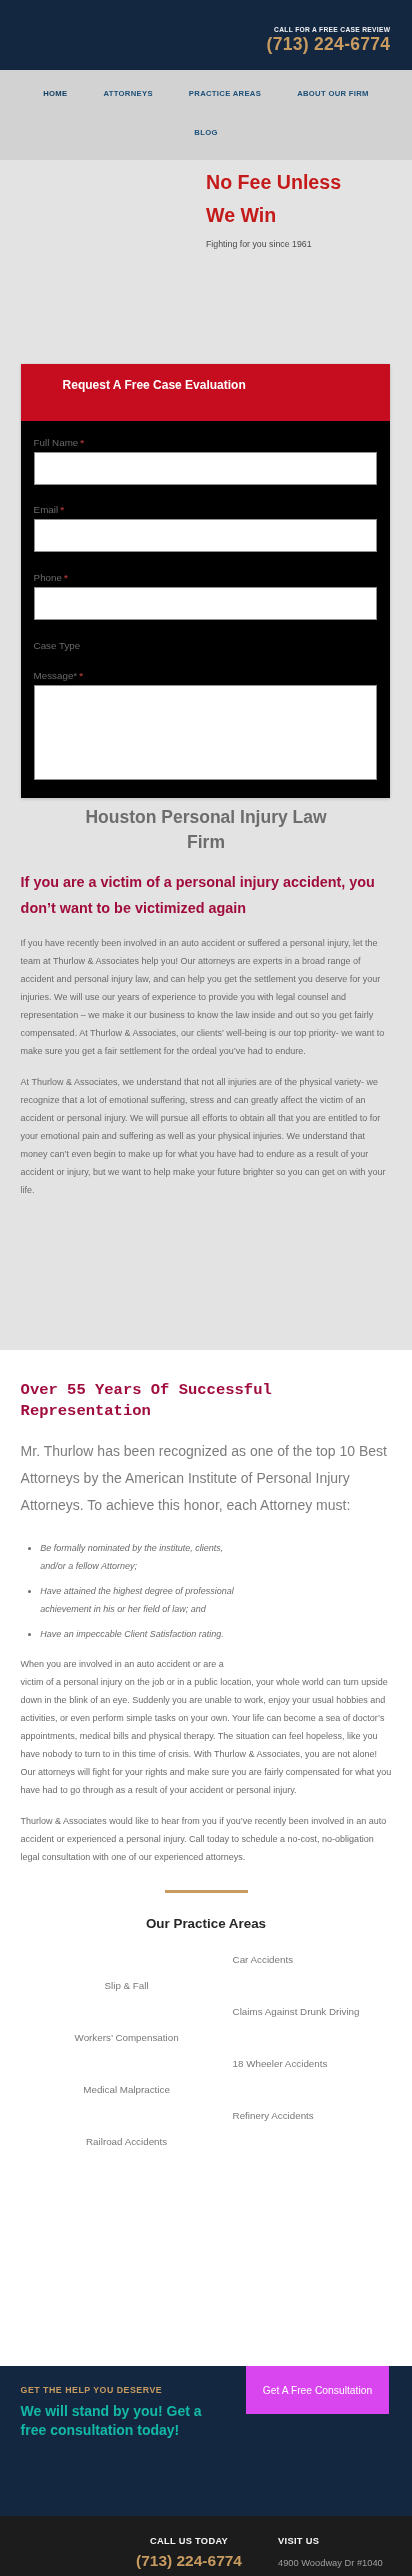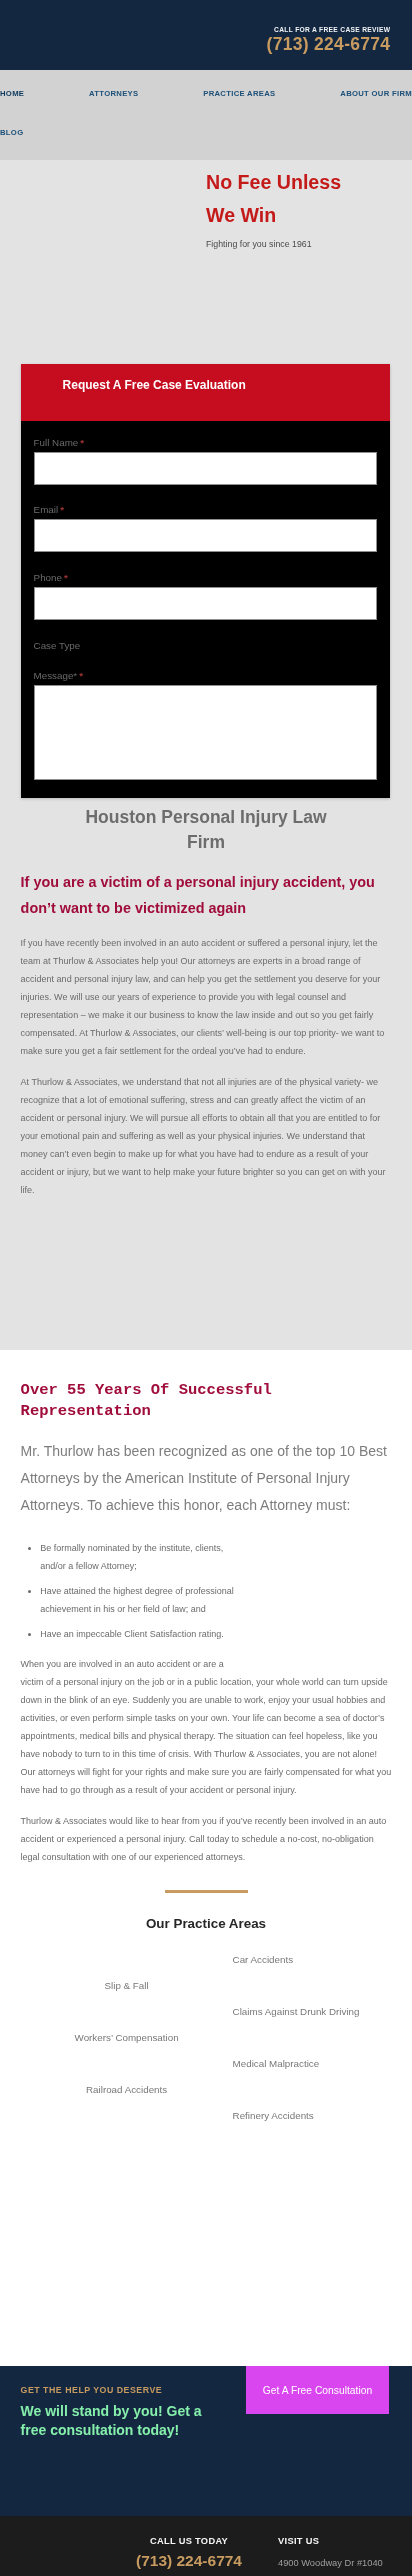--- a/index.html
+++ b/index.html
@@ -14,21 +14,21 @@
     height:70px;box-sizing:border-box;background:#132840;
     padding:26px 21.6px 0 0;text-align:right;overflow:hidden;
   }
   .call-label{color:#f2f4f8;font-size:6.7px;font-weight:bold;letter-spacing:0.3px;}
   .top-phone{color:#c89b60;font-size:17.5px;font-weight:bold;letter-spacing:0.3px;margin-top:1px;display:block;text-decoration:none;}
   
   .navbar{
     height:90px;box-sizing:border-box;background:#d2d2d2;
     padding-top:18.5px;overflow:hidden;
   }
-  .nav-row{display:flex;justify-content:space-between;gap:36px;}
+  .nav-row{display:flex;justify-content:center;gap:36px;}
   .nav-row a{
     text-decoration:none;color:#1d5078;font-size:7.7px;font-weight:bold;letter-spacing:0.3px;
   }
   .nav-row a.active{color:#0e3a5f;}
   .nav-row.second{margin-top:30px;}
   
   .gray-wrap{background:#e3e3e3;height:1190px;box-sizing:border-box;overflow:hidden;}
   .hero{height:204px;box-sizing:border-box;padding:11.3px 20.6px 0 206px;overflow:hidden;}
   .hero-line{color:#c41a1a;font-size:19.6px;font-weight:bold;line-height:1.15;}
   .hero-line.second{margin-top:10.3px;}
@@ -74,35 +74,35 @@
     margin:14.4px 0 0 0;color:#a00d3c;font-size:14.4px;font-weight:bold;line-height:1.85;
   }
   .para{margin:12.4px 0 0 0;font-size:9px;line-height:2.0;color:#6b6b6b;}
   
   .white-wrap{background:#ffffff;height:1016px;box-sizing:border-box;overflow:hidden;padding:0 20.6px;}
   .white-wrap h2.rep{
     margin:30px 0 0 0;color:#a00d3c;font-size:15.5px;font-weight:bold;line-height:1.35;font-family:Liberation Mono, monospace;
   }
   .lead{margin:16.5px 0 0 0;color:#7d7d7d;font-size:14px;line-height:1.9;}
   ul.honor{margin:20.6px 0 0 19.6px;padding:0;max-width:211px;}
-  ul.honor li{font-size:9px;line-height:2.0;color:#6b6b6b;margin-bottom:7.2px;}
+  ul.honor li{font-size:9px;line-height:2.0;color:#6b6b6b;margin-bottom:7.2px;font-style:italic;}
   .gold-divider{width:83px;height:3.6px;background:#c89b60;margin:24px auto 0 auto;}
   .practice-title{margin:23px 0 0 0;text-align:center;color:#272727;font-size:13.4px;font-weight:bold;}
   .practice-list{margin-top:15.5px;}
   .practice-item{height:26px;line-height:26px;font-size:9.8px;color:#787878;}
   .practice-item:nth-child(odd){padding-left:212px;text-align:left;}
   .practice-item:nth-child(even){width:212px;text-align:center;}
   .practice-item span{cursor:pointer;}
   
   .cta{
     background:#132840;height:150px;box-sizing:border-box;position:relative;
     padding:18.5px 23px 0 20.6px;overflow:hidden;
   }
   .cta-kicker{color:#c89b60;font-size:8.8px;font-weight:bold;letter-spacing:0.5px;}
-  .cta-heading{margin-top:7.2px;color:#86efac;font-size:14px;font-weight:bold;line-height:1.35;width:206px;}
+  .cta-heading{margin-top:7.2px;color:#14b8a6;font-size:14px;font-weight:bold;line-height:1.35;width:206px;}
   .cta-btn{
     position:absolute;top:0;right:23px;width:143px;height:48px;border:0;
     background:#d946ef;color:#ffffff;font-size:10.3px;cursor:pointer;
     font-family:"Liberation Sans",sans-serif;
   }
   
   .footer{
     background:#1c1c1c;height:125px;box-sizing:border-box;
     padding-top:19.6px;overflow:hidden;
   }
@@ -189,23 +189,24 @@
   <p class="para">Thurlow &amp; Associates would like to hear from you if you’ve recently been involved in an auto accident or experienced a personal injury. Call today to schedule a no-cost, no-obligation legal consultation with one of our experienced attorneys.</p>
 
   <div class="gold-divider"></div>
   <h2 class="practice-title">Our Practice Areas</h2>
 
   <div class="practice-list">
     <div class="practice-item"><span>Car Accidents</span></div>
     <div class="practice-item"><span>Slip &amp; Fall</span></div>
     <div class="practice-item"><span>Claims Against Drunk Driving</span></div>
     <div class="practice-item"><span>Workers’ Compensation</span></div>
+    <div class="practice-item"><span>18 Wheeler Accidents</span></div>
     <div class="practice-item"><span>Medical Malpractice</span></div>
+    <div class="practice-item"><span>Refinery Accidents</span></div>
     <div class="practice-item"><span>Railroad Accidents</span></div>
-    <div class="practice-item"><span>Refinery Accidents</span></div>
   </div>
 </div>
 
 <section class="cta">
   <div class="cta-kicker">GET THE HELP YOU DESERVE</div>
   <div class="cta-heading">We will stand by you! Get a free consultation today!</div>
   <button class="cta-btn">Get A Free Consultation</button>
 </section>
 
 <footer class="footer">

